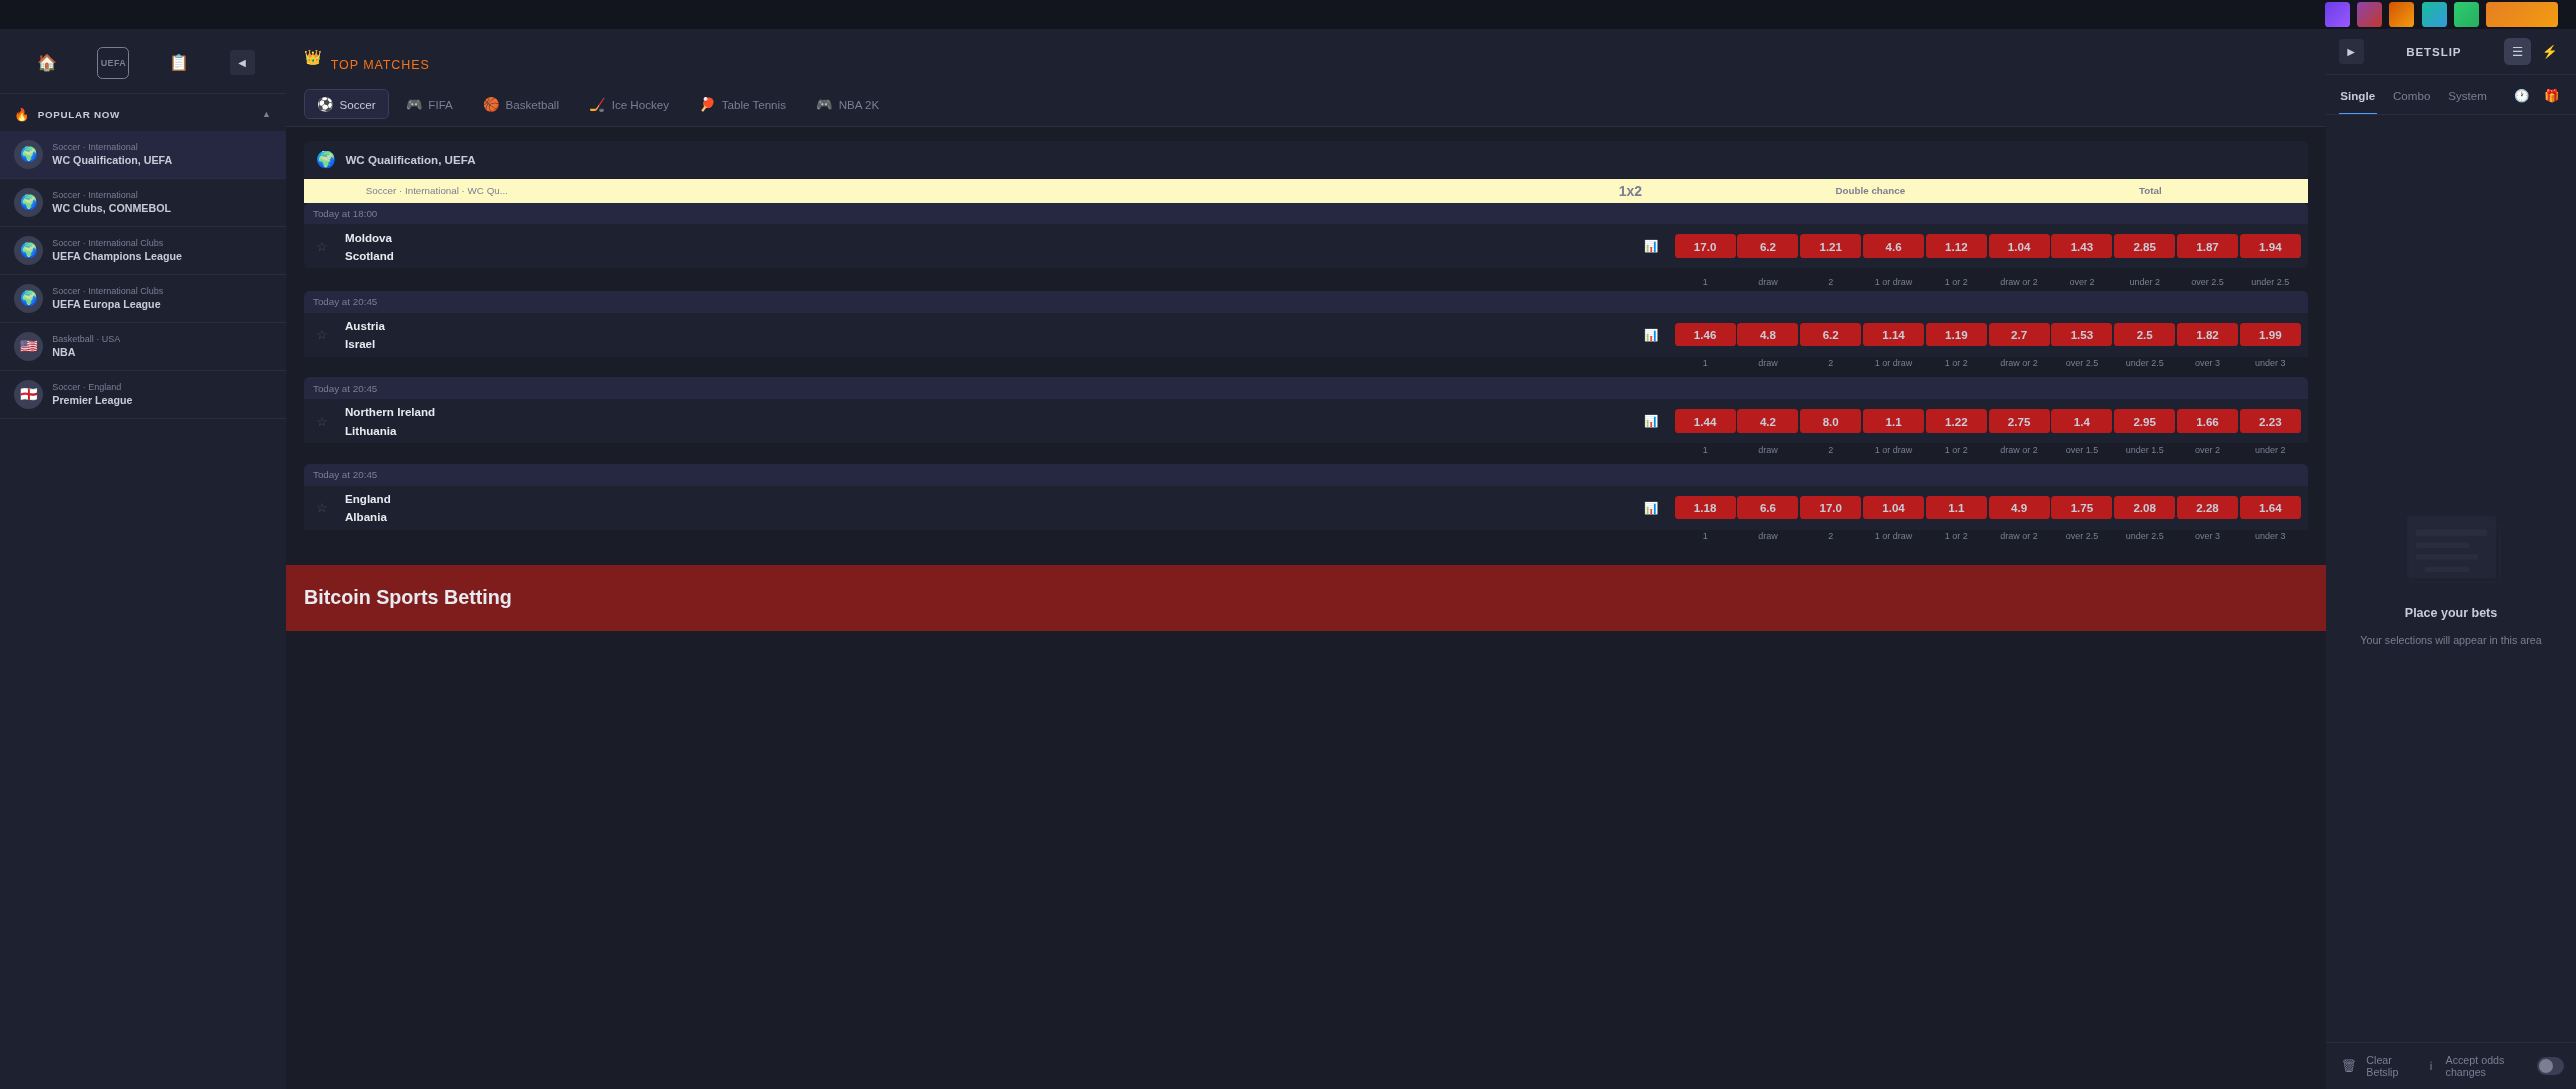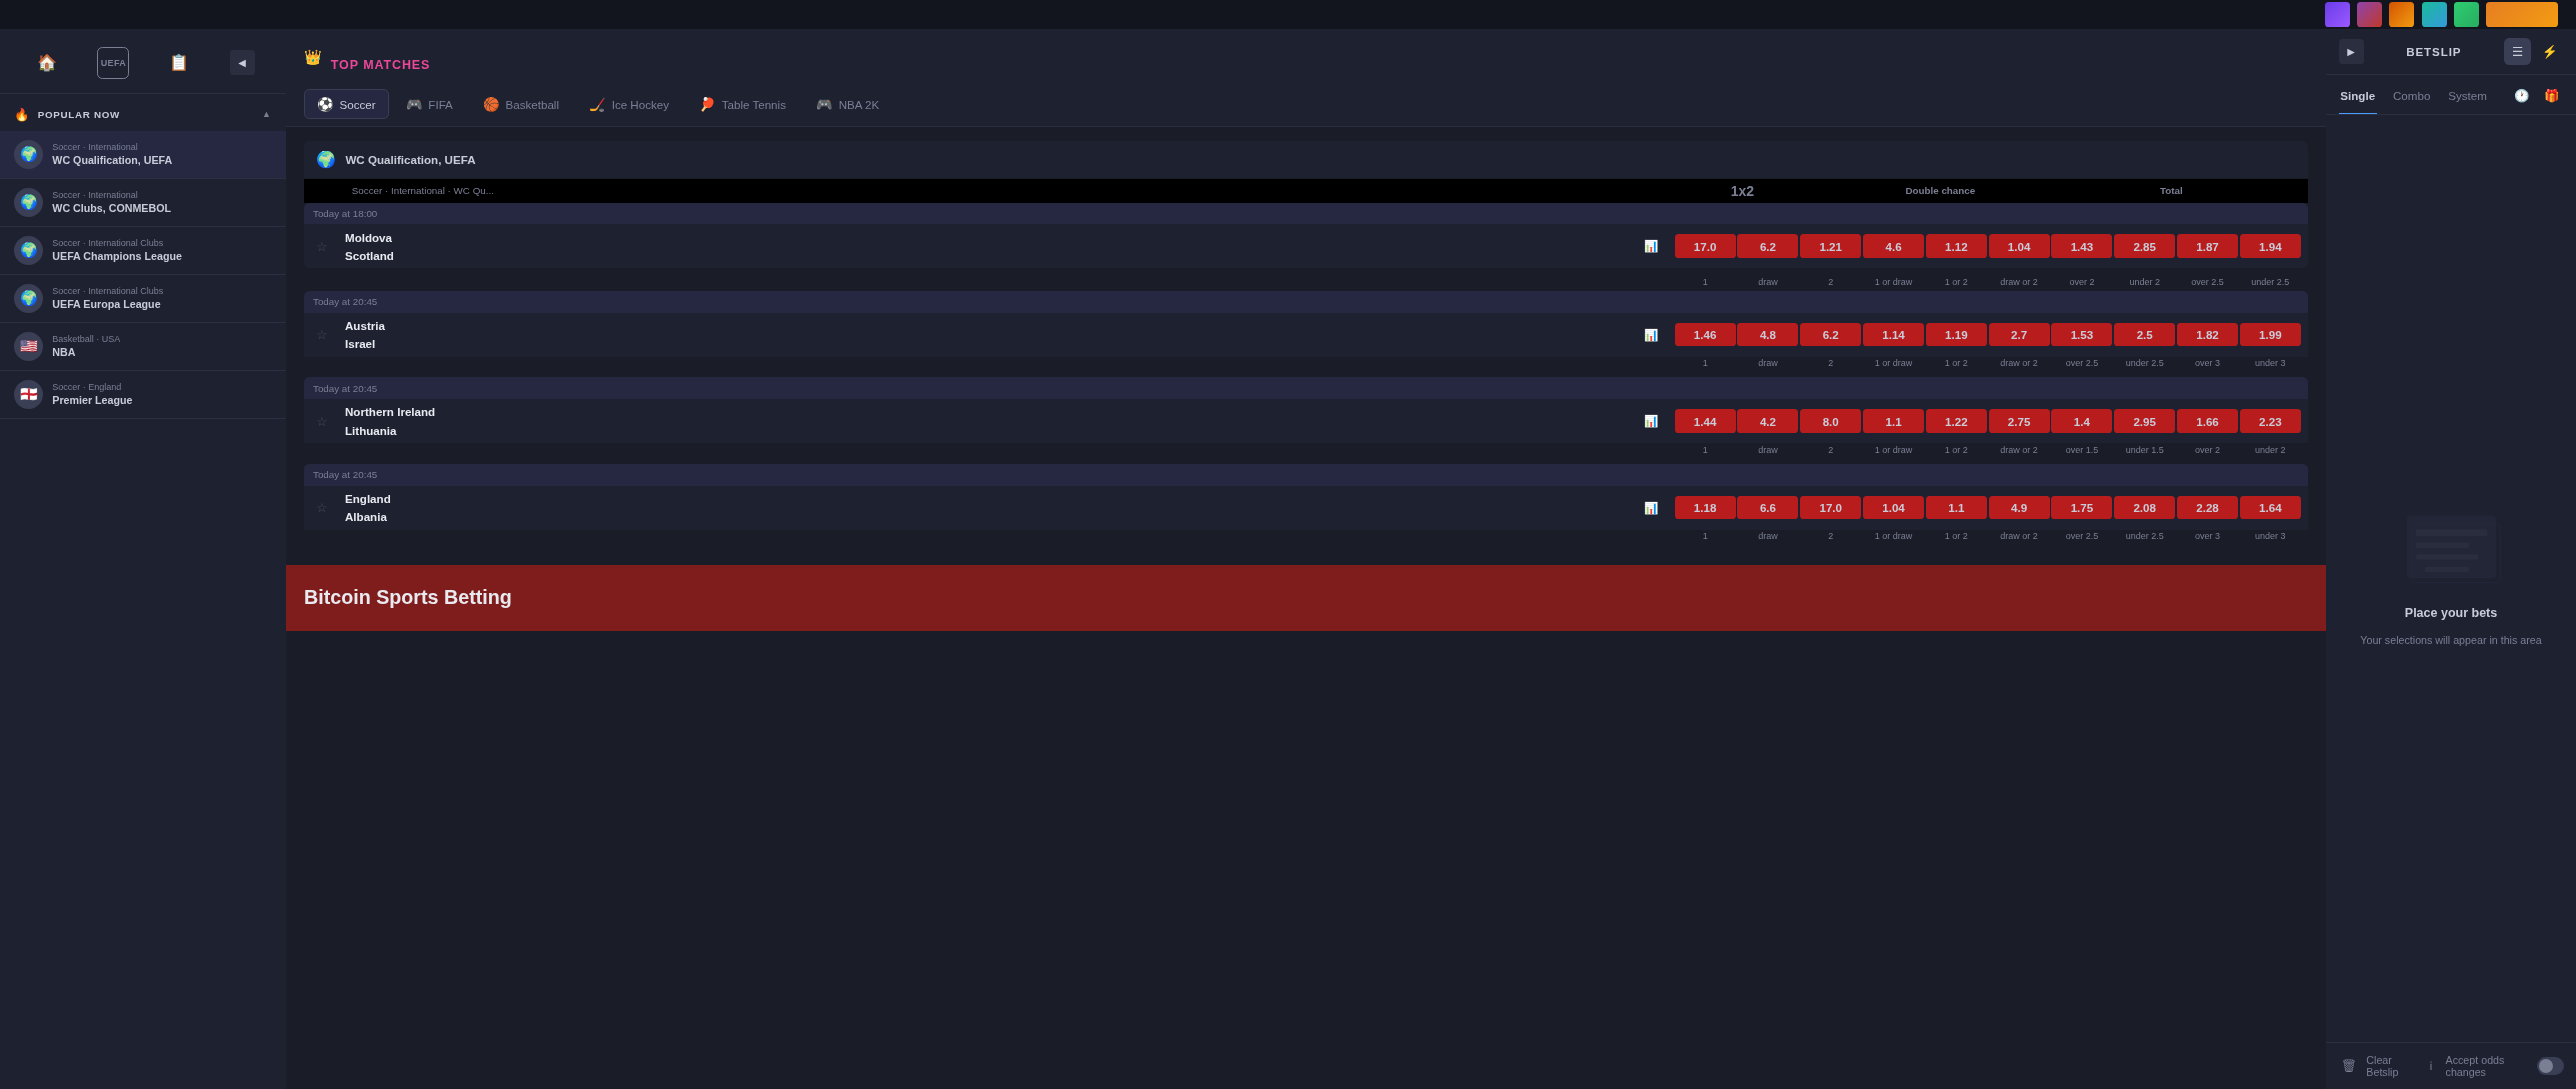--- a/index.html
+++ b/index.html
@@ -140,24 +140,24 @@
     .section-header {
       display: flex;
       align-items: center;
       gap: 9px;
       padding: 12.5px 18px 10.7px;
       background: #1e2130;
     }
     .crown-icon { color: #f39c12; font-size: 14.3px; }
     .section-title {
       font-size: 12.5px;
-      font-weight: 700;
+      font-weight: 400;
       text-transform: uppercase;
       letter-spacing: 0.9px;
-      color: #ec4899;
+      color: #f97316;
       margin-top: 16px;
     }
 
     
     .sport-tabs {
       display: flex;
       align-items: center;
       gap: 3.6px;
       padding: 7.2px 18px;
       background: #1e2130;
@@ -553,21 +553,21 @@
       </div>
     </div>
 
     <div class="matches-container">
 
       <div class="league-header">
         <span class="league-flag">🌍</span>
         <span class="league-name">WC Qualification, UEFA</span>
       </div>
 
-      <div style="background:#000000; padding: 3.6px 7.2px; display:grid; grid-template-columns: 32px 1fr 32px 61px 61px 61px 61px 61px 61px 61px 61px 61px 61px; gap:5px; align-items:center;">
+      <div style="background:#fef9c3; padding: 3.6px 7.2px; display:grid; grid-template-columns: 32px 1fr 32px 61px 61px 61px 61px 61px 61px 61px 61px 61px 61px; gap:19px; align-items:center;">
         <div></div>
         <div style="font-size:9.8px;color:#7a7f94;padding-left:3.6px;">Soccer · International · WC Qu...</div>
         <div></div>
         <div style="grid-column:span 3; text-align:center; font-size:14px; color:#7a7f94; font-weight:600;">1x2</div>
         <div style="grid-column:span 3; text-align:center; font-size:9.8px; color:#7a7f94; font-weight:600;">Double chance</div>
         <div style="grid-column:span 4; text-align:center; font-size:9.8px; color:#7a7f94; font-weight:600;">Total</div>
       </div>
 
       <div class="match-block">
         <div class="match-time-line">Today at 18:00</div>

